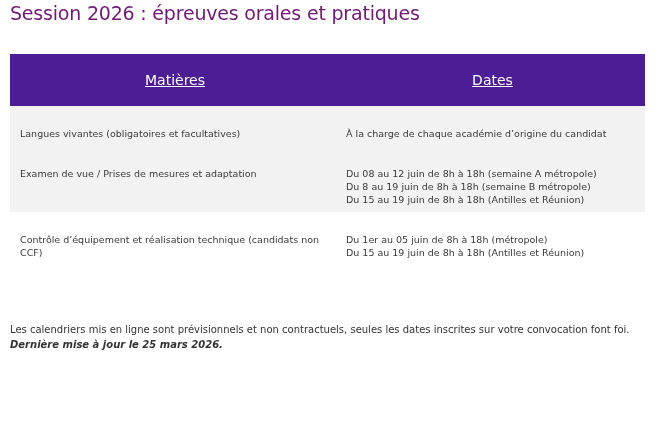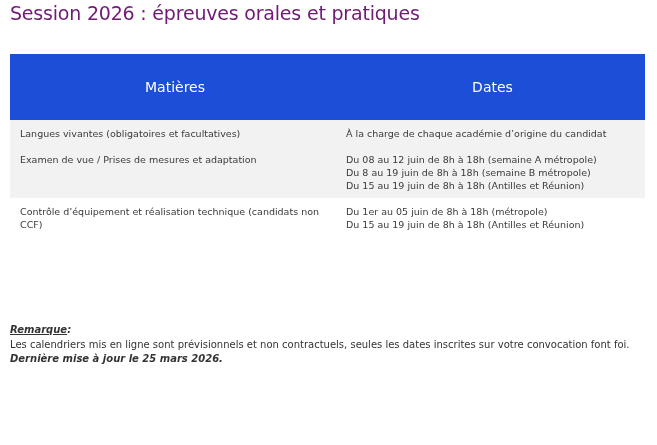--- a/index.html
+++ b/index.html
@@ -14,26 +14,26 @@
       font-size: 19px; font-weight: normal; color: #701a75;
       letter-spacing: -0.2px; margin: 0;
       font-family: "DejaVu Sans", sans-serif;
     }
     table.sched {
       position: absolute; left: 10px; top: 54px;
       width: 635px; border-collapse: collapse;
       font-size: 9.5px; color: #3a3a3a;
     }
     table.sched th {
-      background: #1d4ed8; color: #ffffff;
+      background: #4c1d95; color: #ffffff;
       font-weight: normal; font-size: 14px;
-      height: 34px; text-align: center; padding: 16px;
+      height: 34px; text-align: center; padding: 9px; text-decoration: underline;
     }
     table.sched td {
-      vertical-align: top; padding: 7px 6px 6px 10px;
+      vertical-align: top; padding: 21px 6px 6px 10px;
       line-height: 13px;
     }
     table.sched td.c1 { width: 314px; }
     table.sched td.c2 { padding-left: 6px; }
     table.sched tr.gray td { background: #f2f2f2; }
     .line { display: block; }
     .remark {
       position: absolute; left: 10px; top: 323px; width: 640px;
       font-size: 10px; line-height: 14.5px; color: #333333;
     }
@@ -72,18 +72,15 @@
       <td class="c1">Contrôle d’équipement et réalisation technique (candidats non CCF)</td>
       <td class="c2">
         <span class="line">Du 1er au 05 juin de 8h à 18h (métropole)</span>
         <span class="line">Du 15 au 19 juin de 8h à 18h (Antilles et Réunion)</span>
       </td>
     </tr>
   </tbody>
 </table>
 
 <div class="remark">
-  <p>
-    <span class="it u">Remarque</span><span class="it">:</span>
-  </p>
   <p>Les calendriers mis en ligne sont prévisionnels et non contractuels, seules les dates inscrites sur votre convocation font foi.</p>
   <p class="it">Dernière mise à jour le 25 mars 2026.</p>
 </div>
 
 </body></html>

